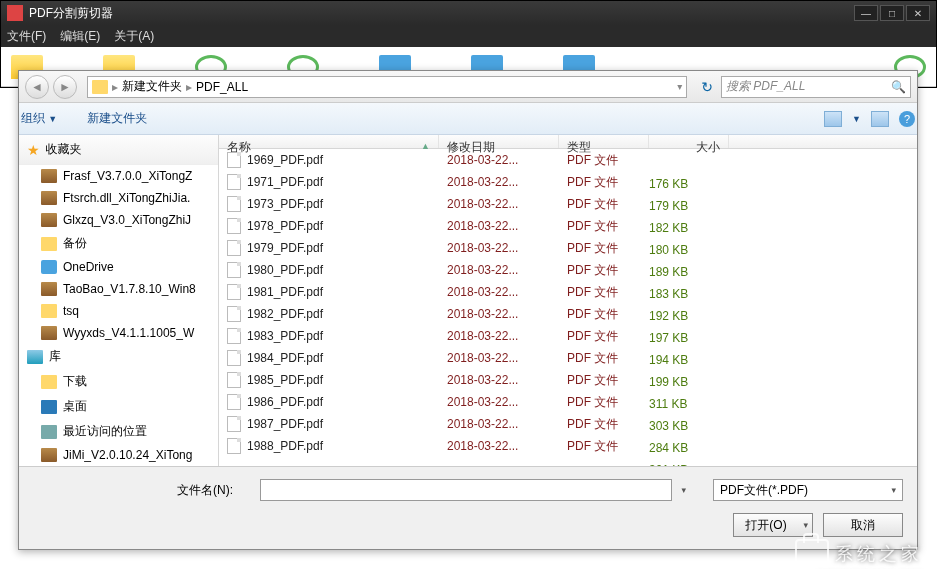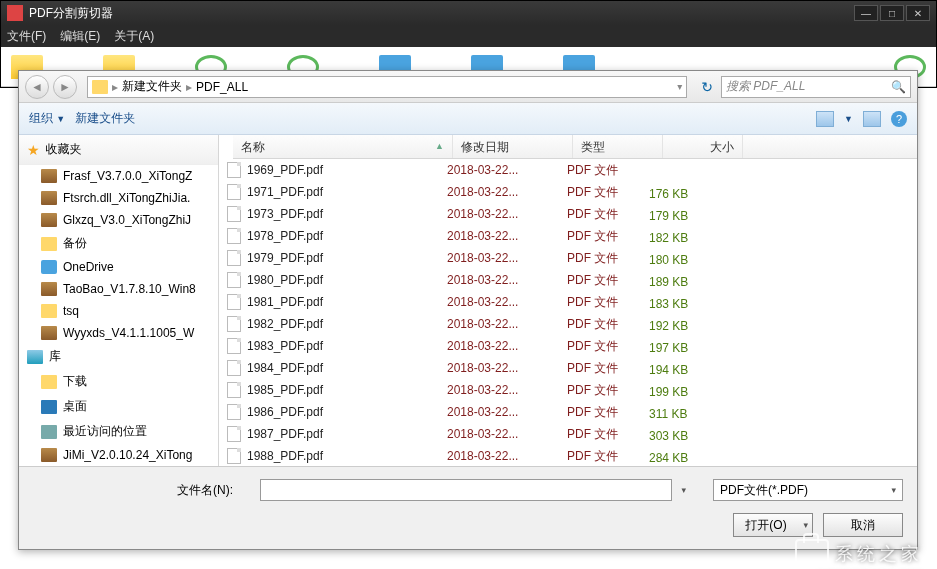--- a/index.html
+++ b/index.html
@@ -23,21 +23,21 @@
 .dialog { position: absolute; left: 18px; top: 70px; width: 900px; height: 480px; background: #fff; border: 1px solid #888; box-shadow: 0 2px 8px rgba(0,0,0,.3); display: flex; flex-direction: column; }
 .dlg-nav { height: 32px; background: linear-gradient(#f7f7f7,#e8e8e8); border-bottom: 1px solid #ccc; display: flex; align-items: center; padding: 0 6px; gap: 4px; font-size: 12px; }
 .navbtn { width: 24px; height: 24px; border: 1px solid #bbb; border-radius: 50%; background: linear-gradient(#fff,#ddd); display: flex; align-items: center; justify-content: center; cursor: pointer; color: #888; }
 .breadcrumb { flex: 1; height: 22px; border: 1px solid #aaa; background: #fff; display: flex; align-items: center; padding: 0 4px; margin: 0 6px; gap: 4px; }
 .breadcrumb .sep { color: #888; }
 .breadcrumb .folder-ico { width: 16px; height: 14px; background: #ffd86b; border-radius: 1px; display: inline-block; }
 .refresh { color: #0a64a4; font-size: 14px; margin: 0 4px; cursor: pointer; }
 .searchbox { width: 190px; height: 22px; border: 1px solid #aaa; background: #fff; display: flex; align-items: center; padding: 0 4px; color: #888; font-style: italic; }
 .searchbox .mag { margin-left: auto; color: #0a64a4; font-style: normal; }
 
-.dlg-toolbar { height: 32px; background: linear-gradient(#f4f8fc,#e2edf7); border-bottom: 1px solid #c8d6e5; display: flex; align-items: center; padding: 0 10px; font-size: 12px; color: #1a4e8a; gap: 10px; }
+.dlg-toolbar { height: 32px; background: linear-gradient(#f4f8fc,#e2edf7); border-bottom: 1px solid #c8d6e5; display: flex; align-items: center; padding: 0 2px; font-size: 12px; color: #1a4e8a; gap: 30px; }
 .dlg-toolbar .right { margin-left: auto; display: flex; gap: 10px; align-items: center; }
 .tbicon { width: 18px; height: 16px; display: inline-block; }
 .view-ico { background: linear-gradient(#cde3f7,#9dc6ea); border: 1px solid #7faed6; }
 .help-ico { width: 16px; height: 16px; border-radius: 50%; background: #4a9edc; color: #fff; display: flex; align-items: center; justify-content: center; font-size: 11px; }
 
 .dlg-body { flex: 1; display: flex; overflow: hidden; border-bottom: 1px solid #ccc; }
 
 
 .sidebar { width: 200px; border-right: 1px solid #d6d6d6; overflow-y: auto; background: #fff; font-size: 12px; }
 .side-group-hdr { display: flex; align-items: center; padding: 6px 8px; gap: 6px; background: linear-gradient(#fdfdfd,#f0f0f0); border-bottom: 1px solid #eee; }
@@ -46,21 +46,21 @@
 .ico { width: 16px; height: 14px; display: inline-block; flex-shrink: 0; }
 .ico-folder { background: #ffd86b; border-radius: 1px; }
 .ico-rar { background: linear-gradient(#b88a4a,#8a5a2a); border-radius: 1px; }
 .ico-drive { background: #4aa3df; border-radius: 2px; }
 .ico-lib { background: linear-gradient(#8ecae6,#219ebc); border-radius: 1px; }
 .ico-desk { background: #2a7ab8; border-radius: 1px; }
 .ico-recent { background: #7aa; border-radius: 1px; }
 
 
 .filelist { flex: 1; display: flex; flex-direction: column; overflow: hidden; }
-.list-header { display: flex; height: 24px; border-bottom: 1px solid #d6d6d6; font-size: 12px; color: #333; background: linear-gradient(#fdfdfd,#f1f1f1); margin-left: 14px; }
+.list-header { display: flex; height: 14px; border-bottom: 1px solid #d6d6d6; font-size: 12px; color: #333; background: linear-gradient(#fdfdfd,#f1f1f1); }
 .list-header div { padding: 4px 8px; border-right: 1px solid #e4e4e4; position: relative; cursor: pointer; }
 .col-name { width: 220px; }
 .col-date { width: 120px; }
 .col-type { width: 90px; }
 .col-size { width: 80px; text-align: right; }
 .sort-arrow { position: absolute; right: 8px; top: 6px; font-size: 9px; color: #6a8; }
 .list-rows { flex: 1; overflow-y: auto; }
 .row { display: flex; height: 22px; align-items: center; font-size: 12px; color: #222; }
 .row .col-name { display: flex; align-items: center; gap: 6px; padding-left: 8px; }
 .row .col-date, .row .col-type { padding-left: 8px; color: #7f1d1d; }

